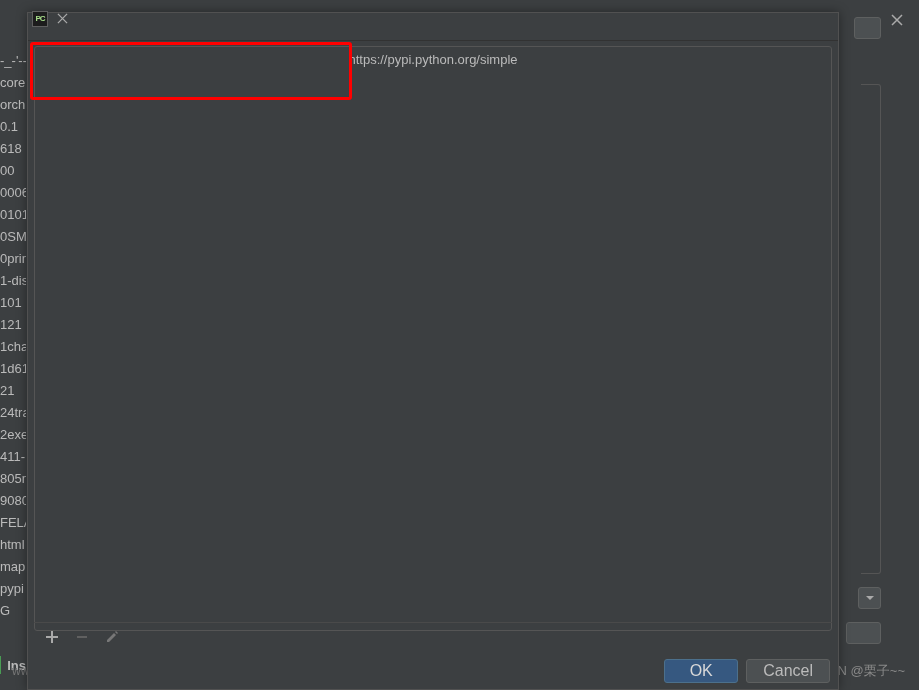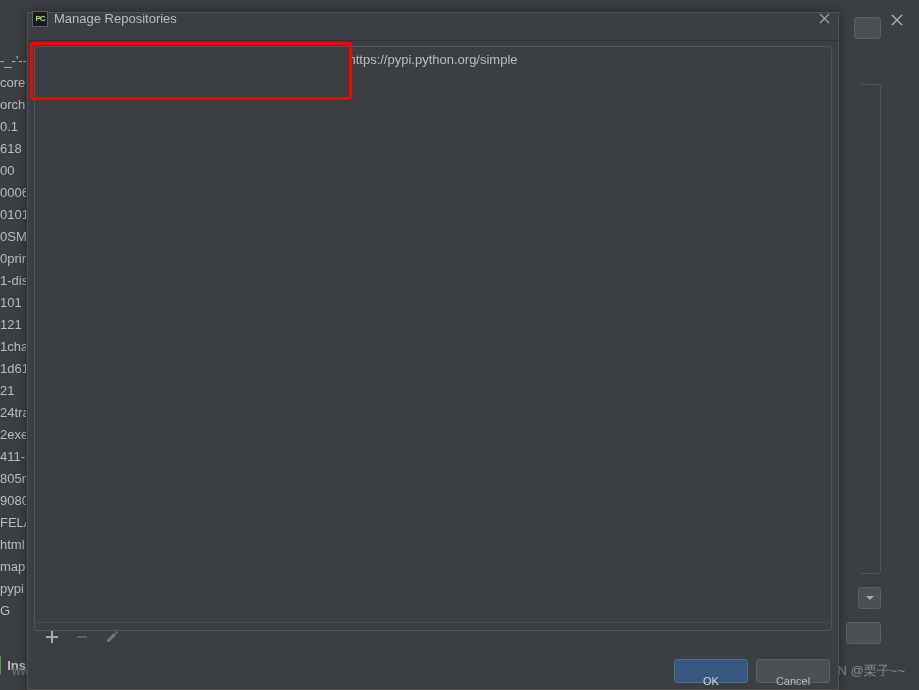--- a/index.html
+++ b/index.html
@@ -247,23 +247,23 @@
 
     .button-row {
       position: absolute;
       bottom: 6px;
       right: 8px;
       display: flex;
       gap: 8px;
     }
     .btn {
       height: 24px;
-      padding: 10px 16px;
-      border-radius: 3px;
-      font-size: 11px;
+      padding: 0 16px;
+      border-radius: 3px;
+      font-size: 16px;
       line-height: 22px;
       cursor: pointer;
       border: 1px solid #5e6060;
       background: #4c5052;
       color: #bbbbbb;
       min-width: 74px;
       text-align: center;
     }
     .btn-primary {
       background: #365880;
@@ -329,21 +329,20 @@
   </div>
 
   <div class="bg-watermark">www.toymoban.com 网络图片仅供展示，非存储，如有侵权请联系删除。</div>
   <div class="bg-watermark-right">CSDN @栗子~~</div>
 </div>
 
 <div class="modal">
 
   <div class="modal-titlebar">
     <span class="app-icon">PC</span>
-    <span class="modal-title">Manage Repositories</span>
     <span class="modal-close">
       <svg viewBox="0 0 12 12">
           <path d="M1 1 L11 11 M11 1 L1 11" stroke="#aaaaaa" stroke-width="1.4" fill="none"></path>
         </svg>
     </span>
   </div>
 
   <div class="repo-box">
     <div class="repo-item">https://pypi.python.org/simple</div>
   </div>

